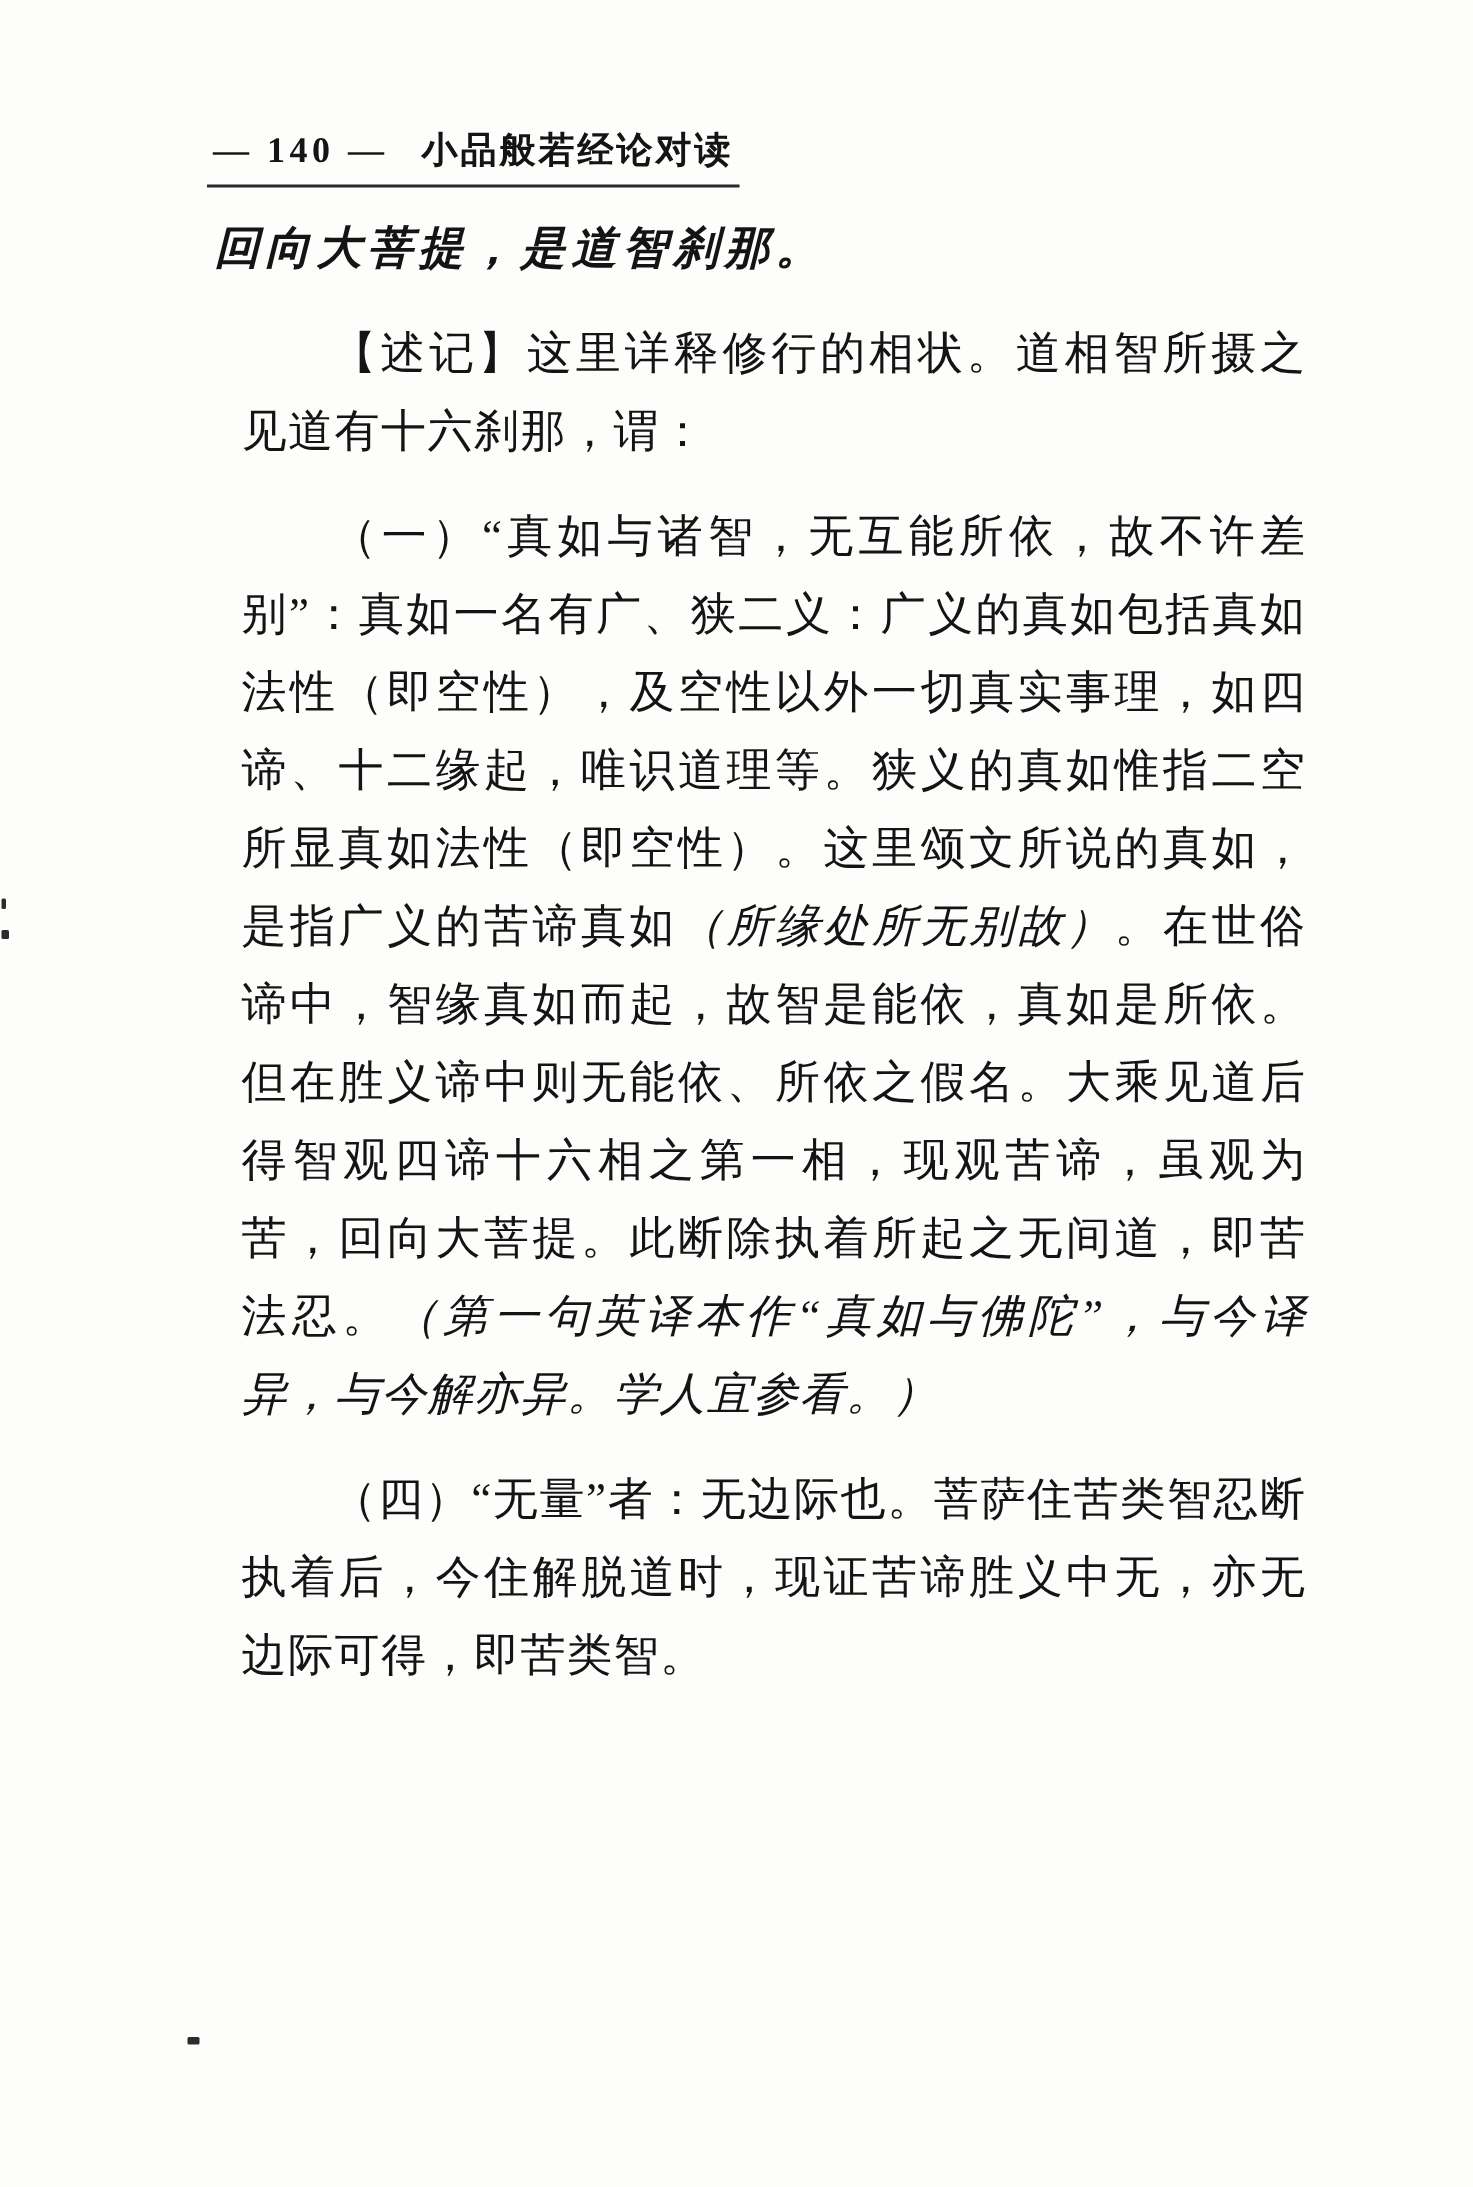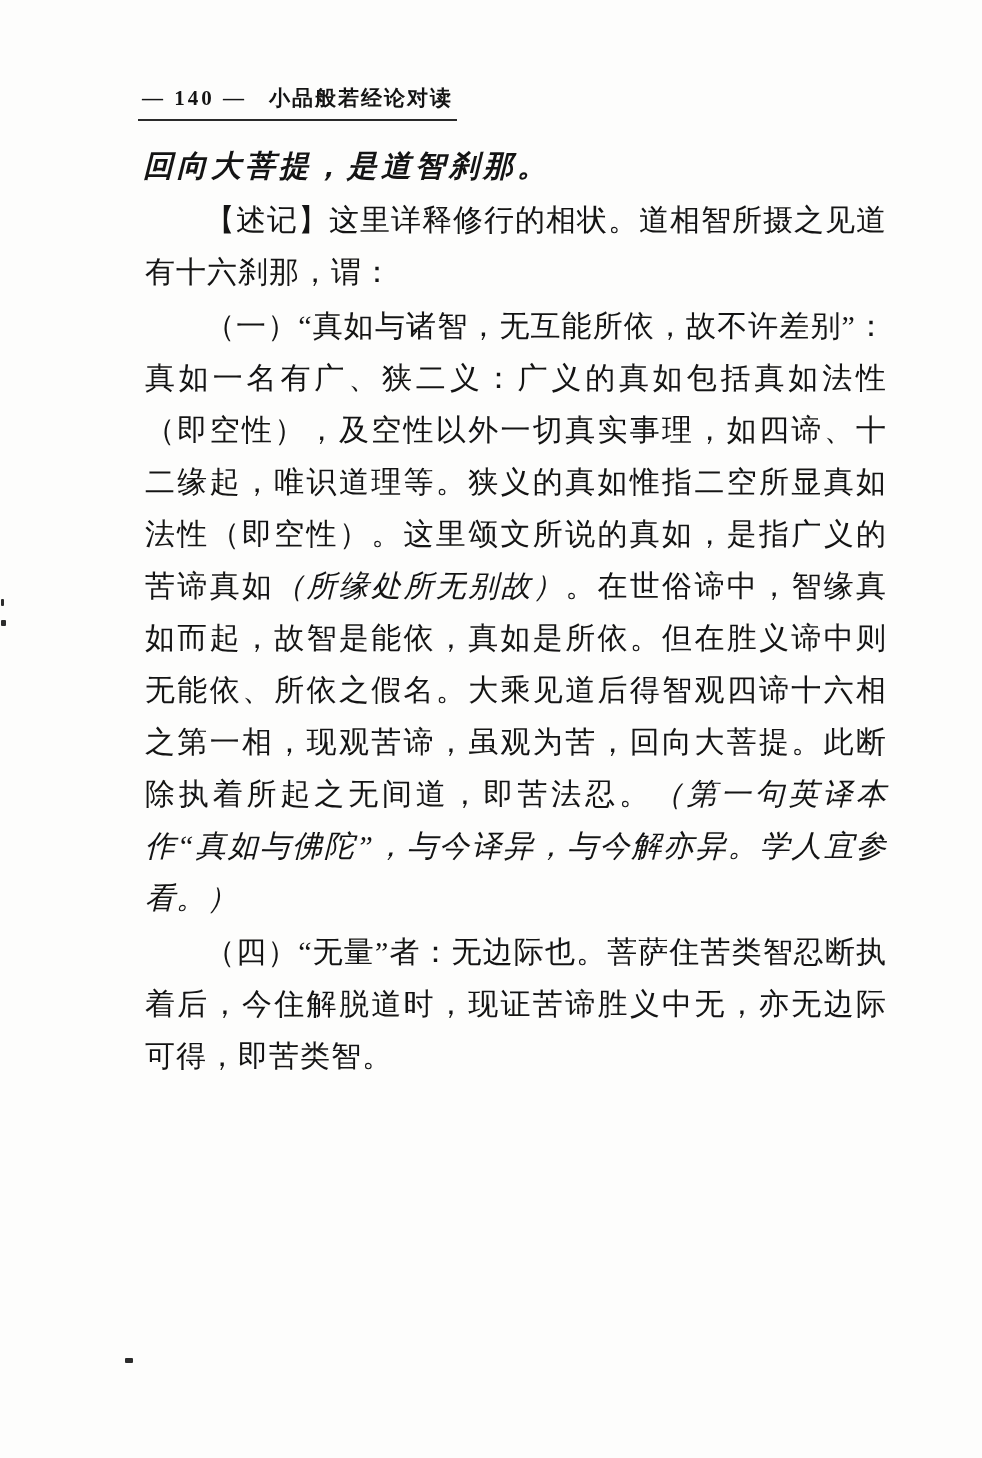--- a/index.html
+++ b/index.html
@@ -16,21 +16,21 @@
     color: #141414;
     font-family: "Liberation Serif", "DejaVu Serif", serif;
     overflow: hidden;
   }
   .running-head {
     position: absolute;
     left: 138px;
     top: 84px;
     padding: 0 4px 7px 4px;
     border-bottom: 2px solid #2a2a2a;
-    font-size: 21px;
+    font-size: 24px;
     font-weight: bold;
     white-space: nowrap;
     display: flex;
     align-items: baseline;
     gap: 22px;
   }
   .running-head .pnum {
     letter-spacing: 3px;
   }
   .running-head .title {
@@ -46,21 +46,21 @@
     text-align: justify;
     letter-spacing: 1px;
   }
   .verse {
     text-align: left;
     font-weight: bold;
     font-style: italic;
     letter-spacing: 4px;
   }
   .para {
-    margin: 2px;
+    margin: 18px;
     padding: 0;
     text-indent: 2em;
   }
   .run {
     font-style: normal;
   }
   .run.kai {
     font-style: italic;
   }
   .speck {

